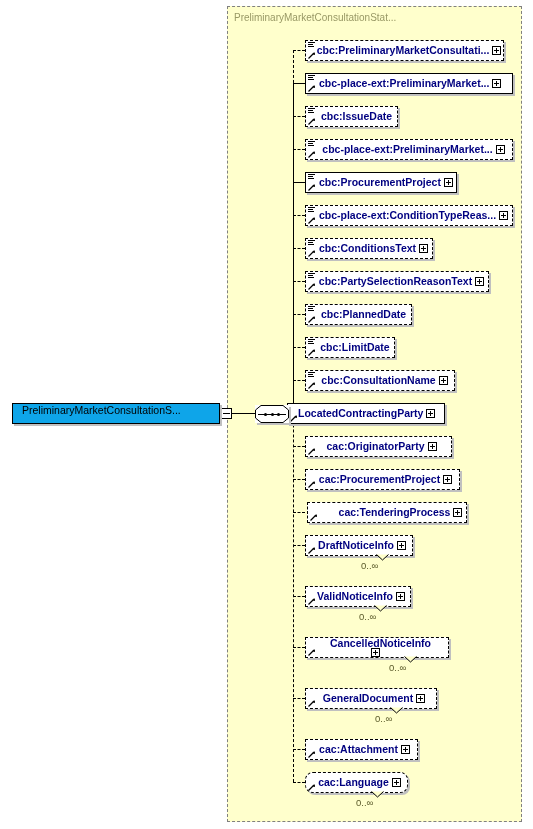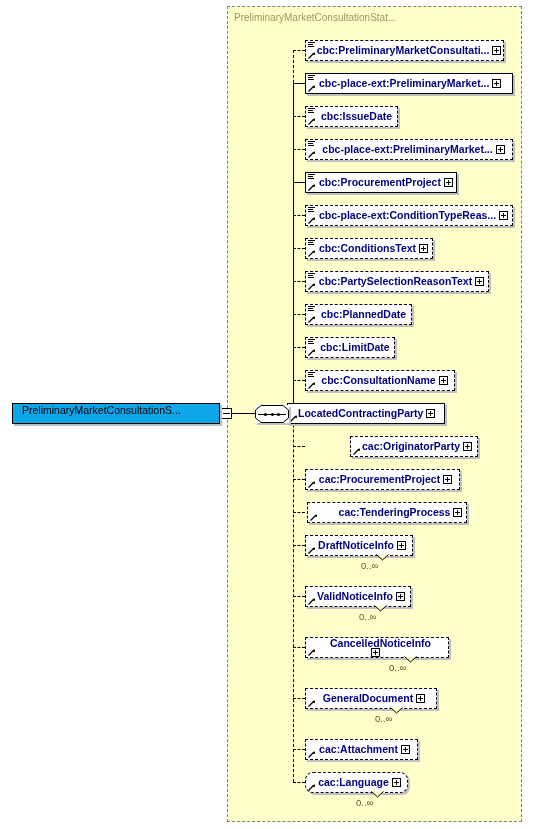--- a/index.html
+++ b/index.html
@@ -382,21 +382,21 @@
       <div class="stub" style="top: 413px; width: 12px;"></div>
       <div class="node required typeref" style="left: 287px; top: 403px; width: 158px;">
         <svg class="ico-arrow" viewBox="0 0 8 8">
           <path d="M0.5 7.5 L6 2" stroke="#000" stroke-width="1.2" fill="none"></path>
           <path d="M6.8 1.2 L7 4 L4.2 3.2 Z" fill="#000"></path>
         </svg>
         <span class="node-label">LocatedContractingParty</span>
         <span class="pm-inline"></span>
       </div>
       <div class="stub dashed" style="top: 446px; width: 12px;"></div>
-      <div class="node optional typeref" style="left: 305px; top: 436px; width: 128px; margin-left: 45px;">
+      <div class="node optional typeref" style="left: 305px; top: 436px; width: 147px;">
         <svg class="ico-arrow" viewBox="0 0 8 8">
           <path d="M0.5 7.5 L6 2" stroke="#000" stroke-width="1.2" fill="none"></path>
           <path d="M6.8 1.2 L7 4 L4.2 3.2 Z" fill="#000"></path>
         </svg>
         <span class="node-label">cac:OriginatorParty</span>
         <span class="pm-inline"></span>
       </div>
       <div class="stub dashed" style="top: 479px; width: 12px;"></div>
       <div class="node optional typeref" style="left: 305px; top: 469px; width: 155px;">
         <svg class="ico-arrow" viewBox="0 0 8 8">

